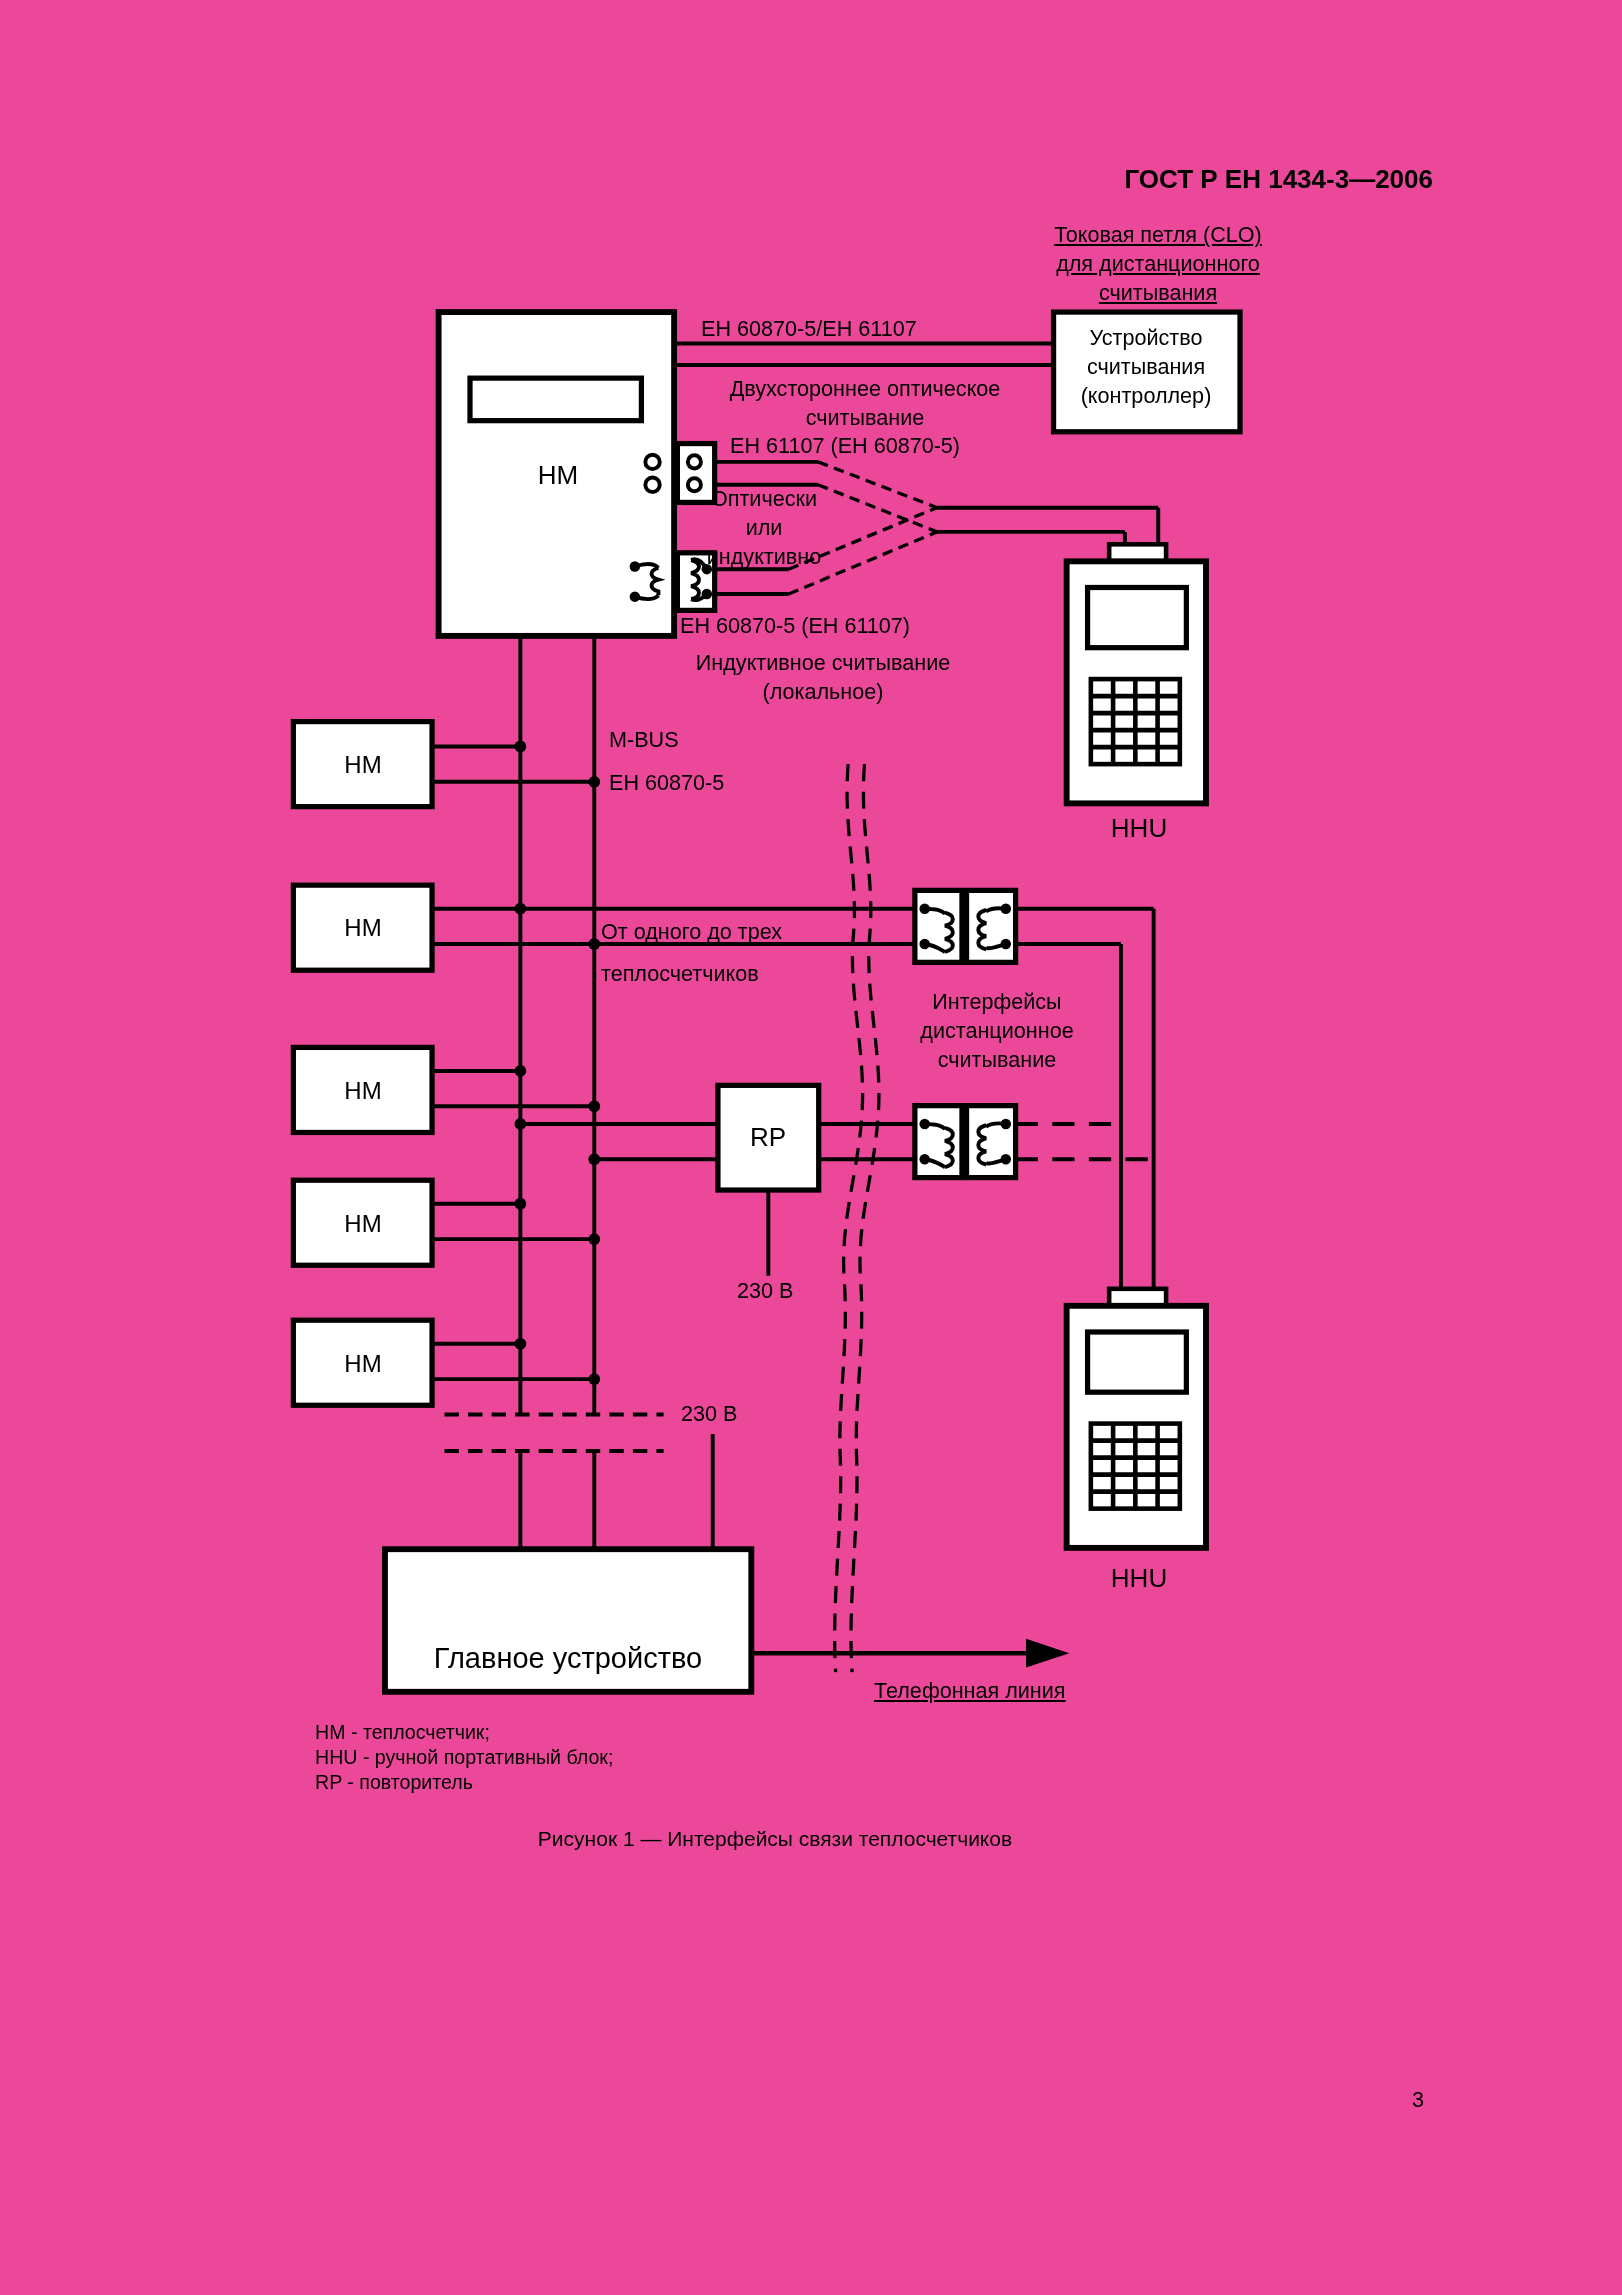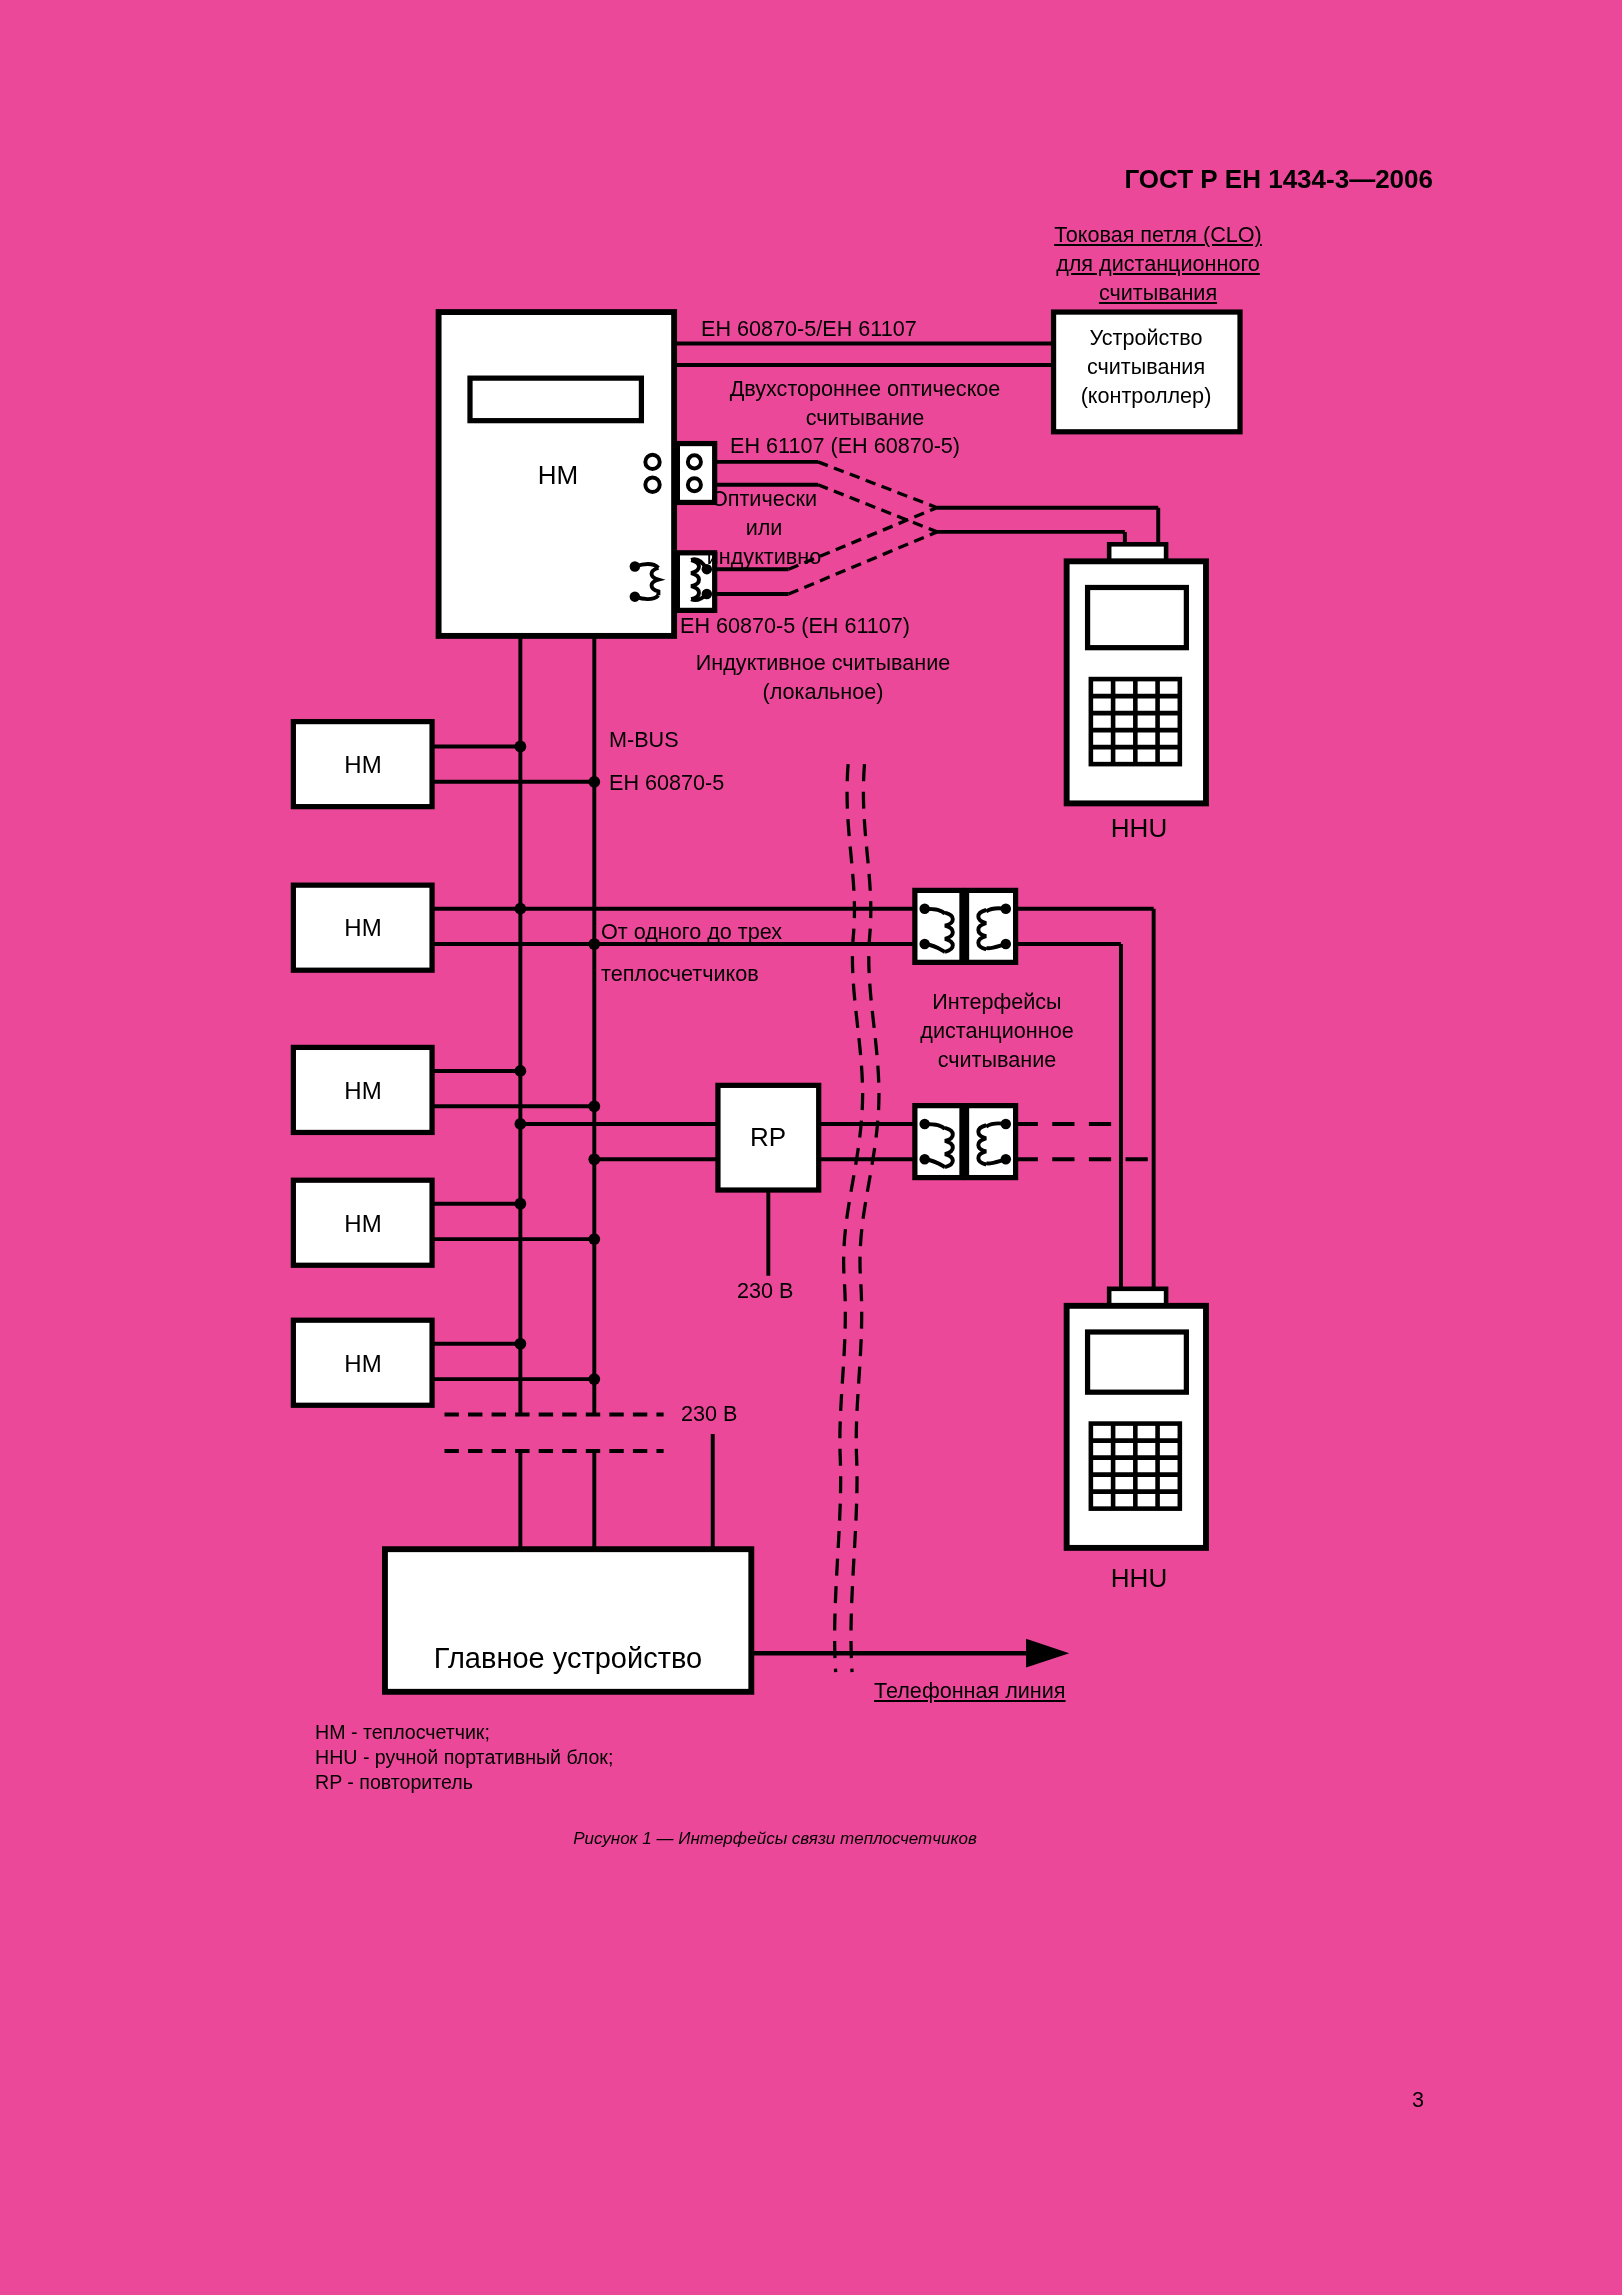--- a/index.html
+++ b/index.html
@@ -5,21 +5,21 @@
   html,body{margin:0;padding:0;background:#fff;}
   .page{position:relative;width:1623px;height:2295px;background:#ec4899;overflow:hidden;
         font-family:"Liberation Sans",sans-serif;color:#000;}
   .diagram-svg{position:absolute;left:0;top:0;}
   .lbl{position:absolute;font-size:21.6px;line-height:29px;white-space:pre-line;color:#000;}
   .c{transform:translateX(-50%);text-align:center;}
   .hdr{font-weight:bold;font-size:26px;line-height:29px;text-align:right;white-space:nowrap;}
   .node{font-size:24px;}
   .big{font-size:29px;margin-top:41px;}
   .dev{font-size:26px;}
-  .cap{font-size:17px;font-style:italic;}
+  .cap{font-size:21px;}
   .leg{font-size:19.6px;line-height:25px;}
   .pg{font-size:21.6px;}
 </style>
 </head>
 <body>
 
 <div class="page">
 
   <svg class="diagram-svg" width="1623" height="2295" viewBox="0 0 2480 3508">
     <defs>

